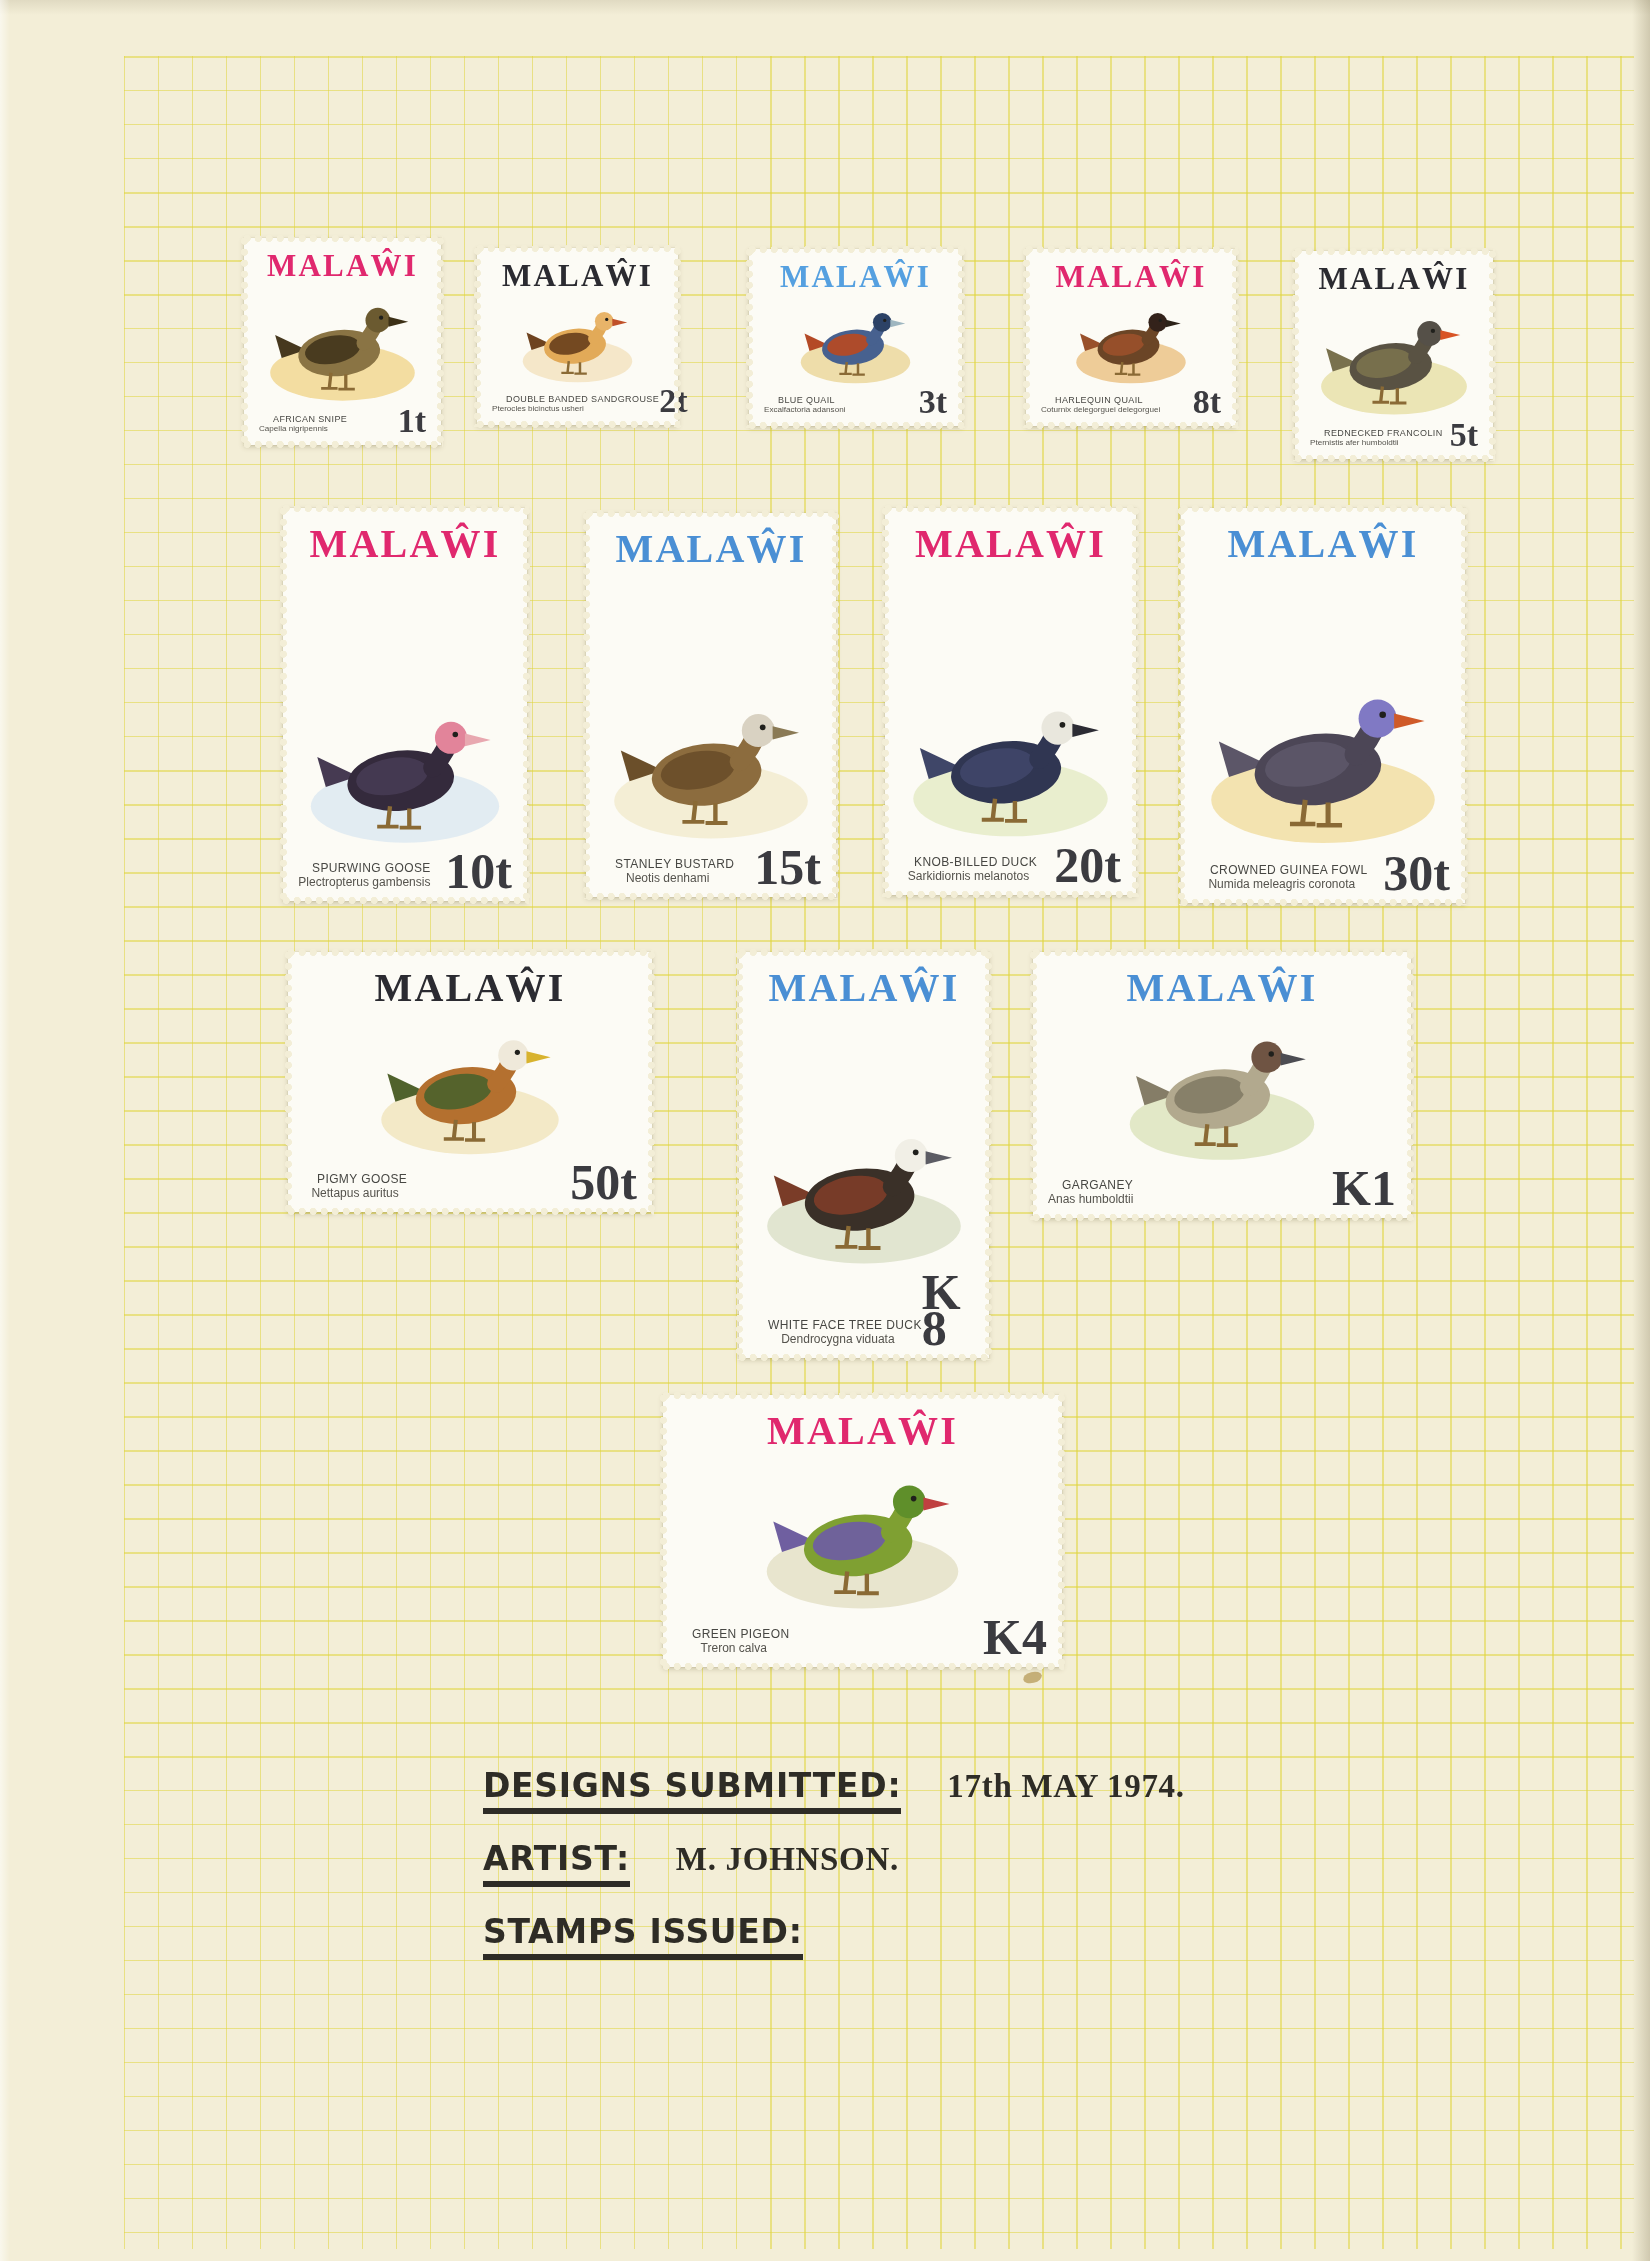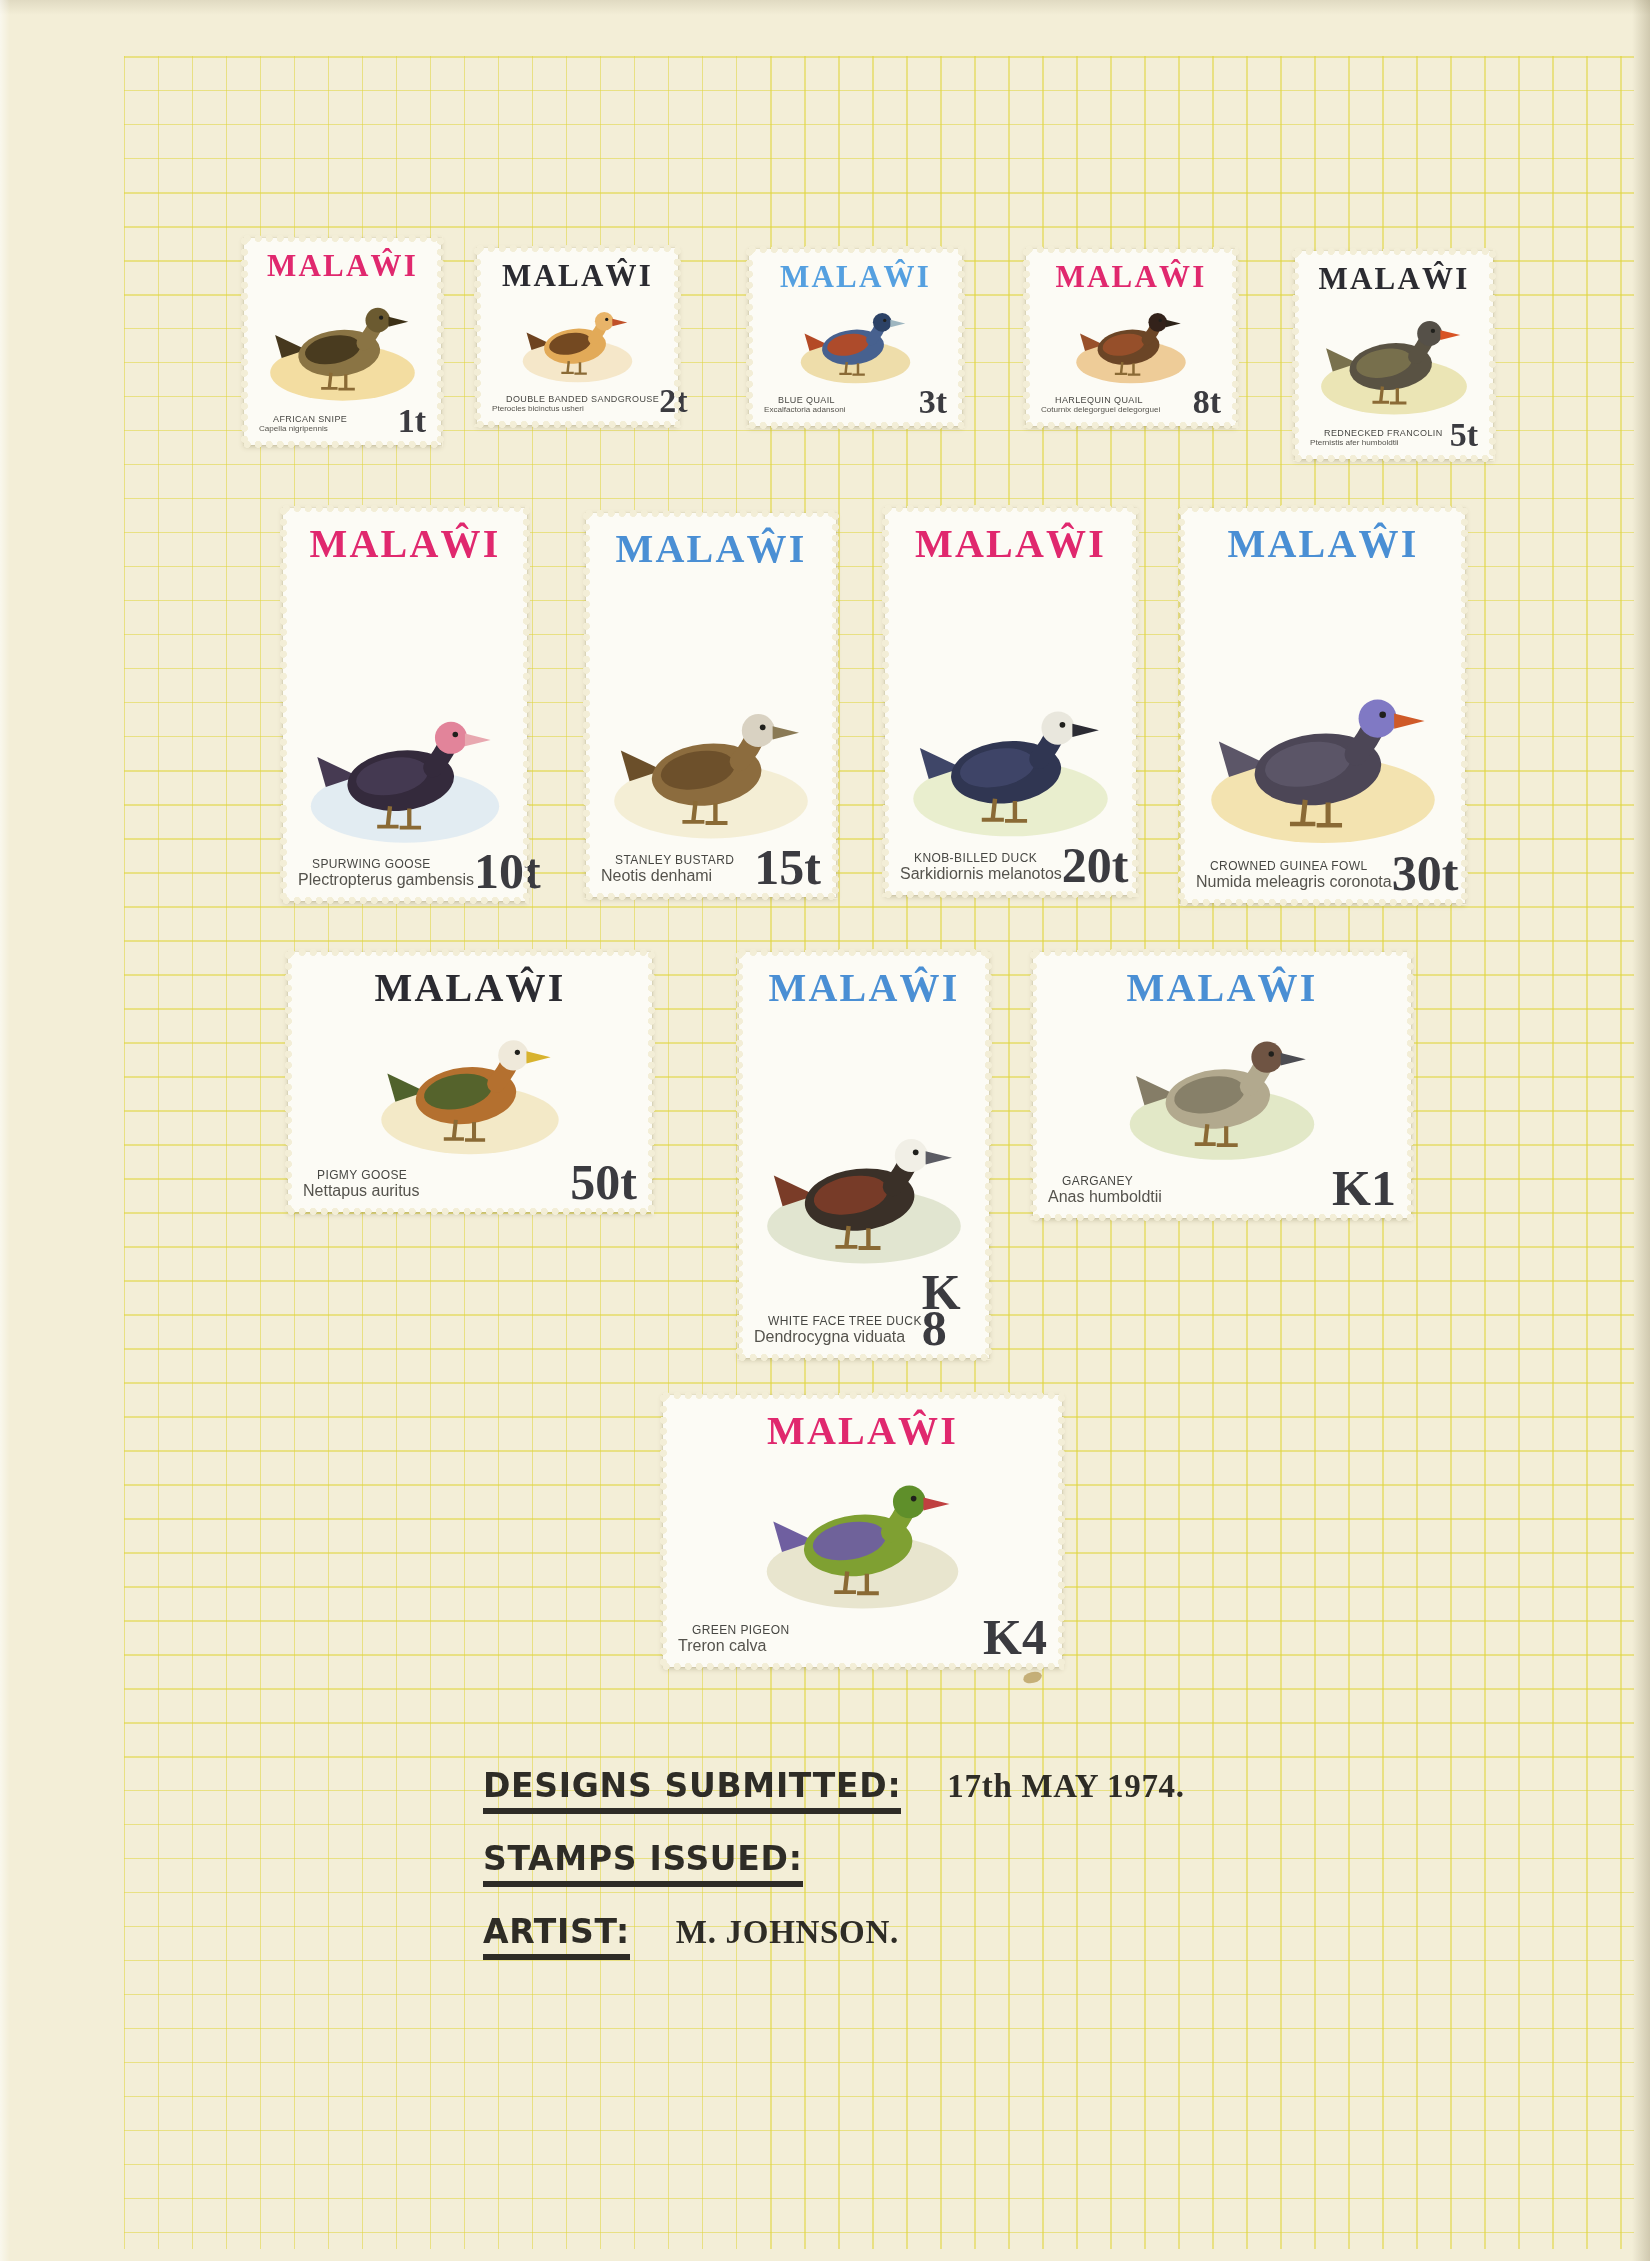--- a/index.html
+++ b/index.html
@@ -34,21 +34,21 @@
   .stamp-title{font-family:"Liberation Serif","DejaVu Serif",serif;font-weight:bold;
     text-align:center;letter-spacing:2.2px;line-height:1;}
   .sm .stamp-title{font-size:31px;margin-top:1.5px;}
   .lg .stamp-title{font-size:40px;margin-top:6px;}
   .stamp-art{flex:1;min-height:0;display:flex;margin-top:3px;}
   .stamp-art svg{width:100%;height:100%;}
   .stamp-foot{display:flex;justify-content:space-between;align-items:flex-end;margin-top:1.5px;}
   .stamp-name{color:#474743;letter-spacing:0.4px;white-space:nowrap;margin-left:14px;}
   .stamp-sci{color:#55534d;white-space:nowrap;}
   .sm .stamp-name{font-size:9px;} .sm .stamp-sci{font-size:8.1px;}
-  .lg .stamp-name{font-size:12px;} .lg .stamp-sci{font-size:16px;}
+  .lg .stamp-name{font-size:12px;} .lg .stamp-sci{font-size:12px;text-align:center;}
   .stamp-value{font-family:"Liberation Serif","DejaVu Serif",serif;font-weight:bold;
     color:#3b3b40;line-height:.72;}
   .sm .stamp-value{font-size:34px;}
   .lg .stamp-value{font-size:50px;}
   
   .notes{position:absolute;left:483px;top:1766px;color:#2e2c26;font-weight:bold;
     font-family:"DejaVu Sans","Liberation Sans",sans-serif;}
   .note-line{font-size:33px;letter-spacing:0.7px;margin-bottom:25px;white-space:nowrap;}
   .note-label{display:inline-block;border-bottom:6.7px solid #2e2c26;padding-bottom:3px;}
   .note-value{margin-left:46px;font-family:Liberation Serif, serif;}
@@ -465,24 +465,24 @@
   </article>
 </div>
 
   <div class="smudge"></div>
 
   <div class="notes">
     <div class="note-line">
       <span class="note-label">DESIGNS SUBMITTED:</span><span class="note-value">17th MAY 1974.</span>
     </div>
     <div class="note-line">
+      <span class="note-label">ARTIST:</span><span class="note-value">M. JOHNSON.</span>
+    </div>
+    <div class="note-line">
       <span class="note-label">STAMPS ISSUED:</span><span class="note-value"></span>
-    </div>
-    <div class="note-line">
-      <span class="note-label">ARTIST:</span><span class="note-value">M. JOHNSON.</span>
     </div>
   </div>
 
   <div class="edge-top"></div>
   <div class="edge-right"></div>
   <div class="edge-left"></div>
 </div>
 
 
 </body></html>

